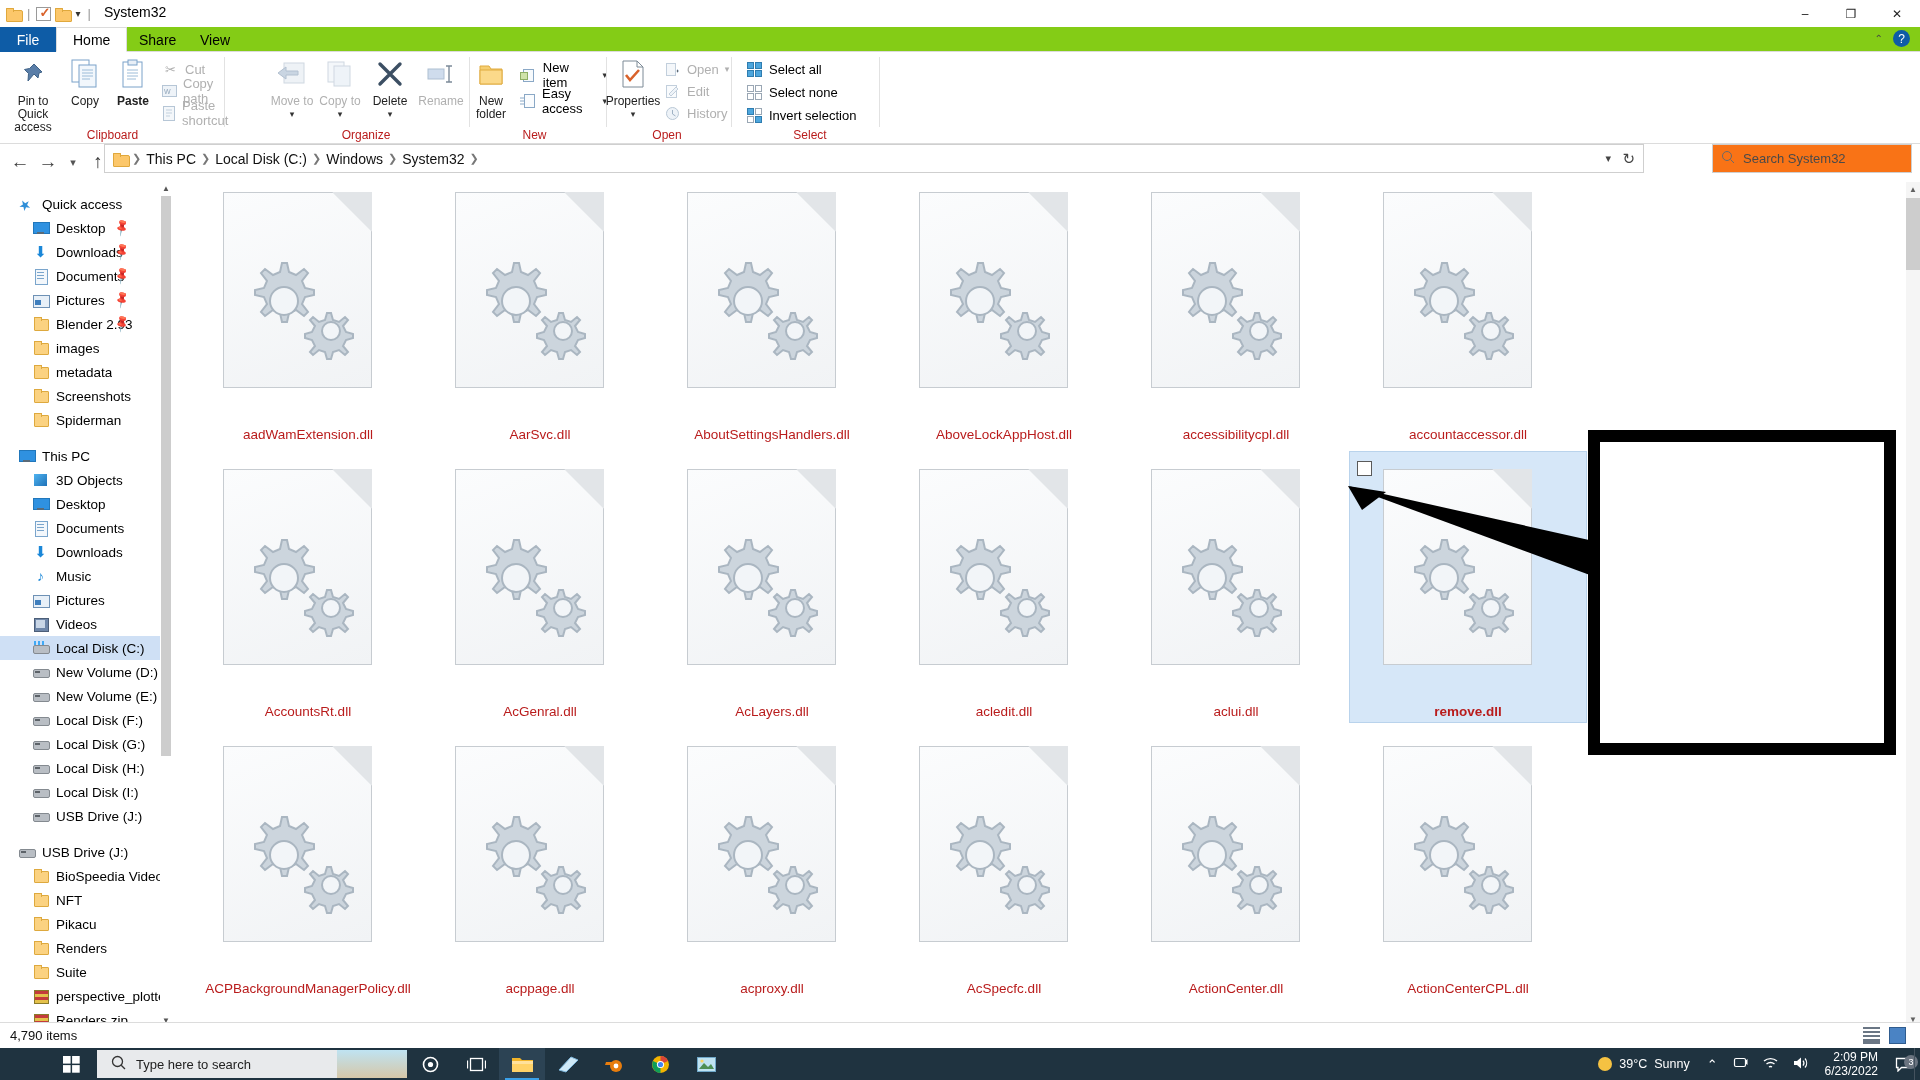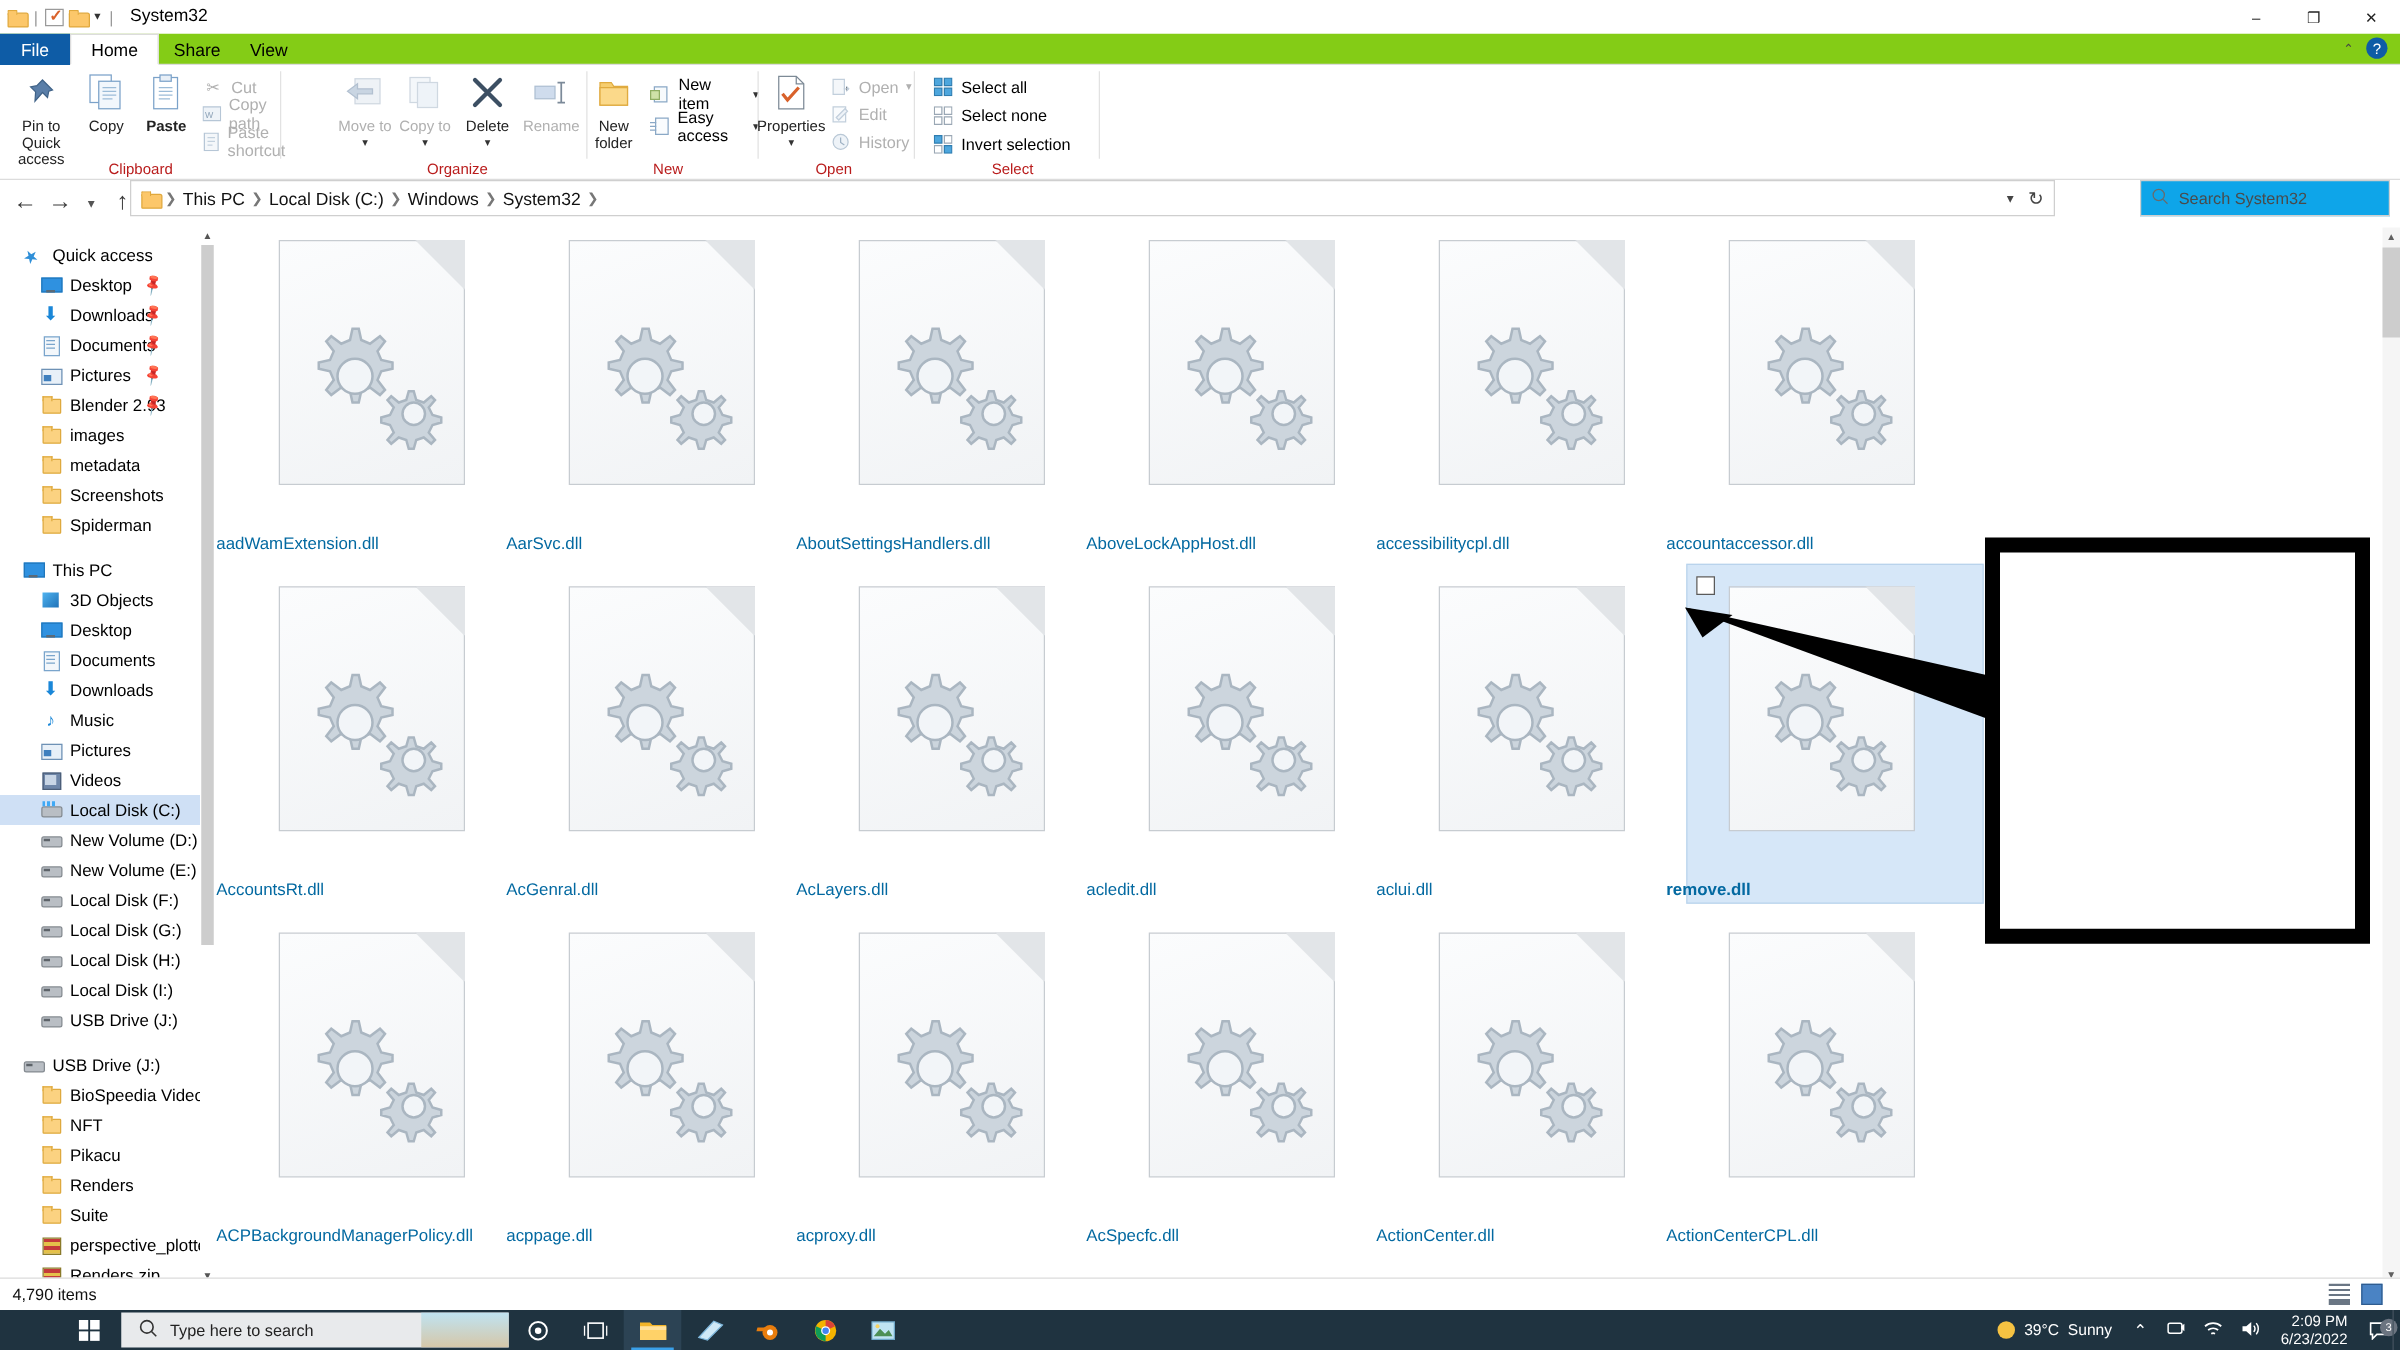--- a/index.html
+++ b/index.html
@@ -49,21 +49,21 @@
 
   
   .addrbar { position:absolute; top:144px; left:0; width:1920px; height:36px; background:#fff; display:flex; align-items:center; }
   .navbtn { width:28px; height:30px; display:flex; align-items:center; justify-content:center; font-size:19px; color:#3b3b3b; }
   .navbtn.sm { font-size:11px; width:22px; color:#555; }
   .crumbbox { position:absolute; left:104px; top:144px; width:1540px; height:29px; border:1px solid #cfcfcf; background:#fff; display:flex; align-items:center; padding:0 6px; }
   .crumb { font-size:14px; padding:0 5px; color:#111; }
   .crumbsep { color:#777; font-size:11px; }
   .crumbbox .drop { position:absolute; right:32px; font-size:11px; color:#444; }
   .refresh { position:absolute; right:8px; font-size:15px; color:#444; }
-  .searchbox { position:absolute; left:1712px; top:144px; width:200px; height:29px; border:1px solid #cfcfcf; background:#0ea5e9; display:flex; align-items:center; padding:0 8px; gap:8px; }
+  .searchbox { position:absolute; left:1712px; top:144px; width:200px; height:29px; border:1px solid #cfcfcf; background:#f97316; display:flex; align-items:center; padding:0 8px; gap:8px; }
   .searchbox .ph { font-size:13px; color:#4a4a4a; }
 
   
   .navpane { position:absolute; left:0; top:182px; width:160px; height:846px; background:#fff; overflow:hidden; font-size:13.5px; }
   .nitem { height:24px; display:flex; align-items:center; gap:7px; padding-left:10px; position:relative; white-space:nowrap; }
   .nitem.ind { padding-left:32px; }
   .nitem.root { padding-left:18px; }
   .nitem.sel { background:#cfe0f5; }
   .nitem .lbl { overflow:hidden; }
   .nitem .pin { position:absolute; right:30px; color:#6d6d6d; font-size:12px; transform:rotate(-35deg); }
@@ -89,21 +89,21 @@
   .zip-ic:before { content:""; position:absolute; left:2px; top:2px; width:13px; height:12px; background:repeating-linear-gradient(0deg,#e4c14a 0 3px,#c43b3b 3px 6px); border:1px solid #8a7a2a; }
   .navscroll { position:absolute; left:160px; top:182px; width:12px; height:846px; background:#fff; }
   .navscroll .up, .navscroll .dn { height:14px; text-align:center; font-size:8px; color:#555; line-height:14px; }
   .navscroll .thumb { position:absolute; left:1px; top:14px; width:10px; height:160px; background:#cdcdcd; }
 
   
   .content { position:absolute; left:173px; top:182px; width:1733px; height:846px; background:#fff; overflow:hidden; }
   .grid { position:absolute; left:0; top:0; width:1733px; }
   .tile { position:absolute; width:270px; height:278px; }
   .tile .thumb { position:absolute; left:50%; transform:translateX(-50%); top:18px; width:170px; height:196px; }
-  .tile .nm { position:absolute; bottom:10px; left:0; width:100%; font-size:13.5px; color:#0369a1; }
+  .tile .nm { position:absolute; bottom:10px; left:0; width:100%; text-align:center; font-size:13.5px; color:#b91c1c; }
   .tile.selected .selbg { position:absolute; left:16px; top:0px; width:238px; height:272px; background:#d6e7f8; border:1px solid #b9d3ec; }
   .tile .cbox { position:absolute; left:24px; top:10px; width:15px; height:15px; border:1px solid #5a5a5a; background:#fff; display:none; }
   .tile.selected .cbox { display:block; }
 
   
   .pg { position:absolute; left:0; top:0; width:149px; height:196px; background:linear-gradient(160deg,#fbfcfd 0%, #f1f3f5 100%); border:1px solid #c7ccd1; }
   .pg .fold { position:absolute; right:-1px; top:-1px; width:40px; height:40px; background:#e2e5e8; border-left:1px solid #c7ccd1; border-bottom:1px solid #c7ccd1;
               clip-path:polygon(0 0,100% 100%,100% 0); }
   .pg svg { position:absolute; left:10px; top:58px; }
 

